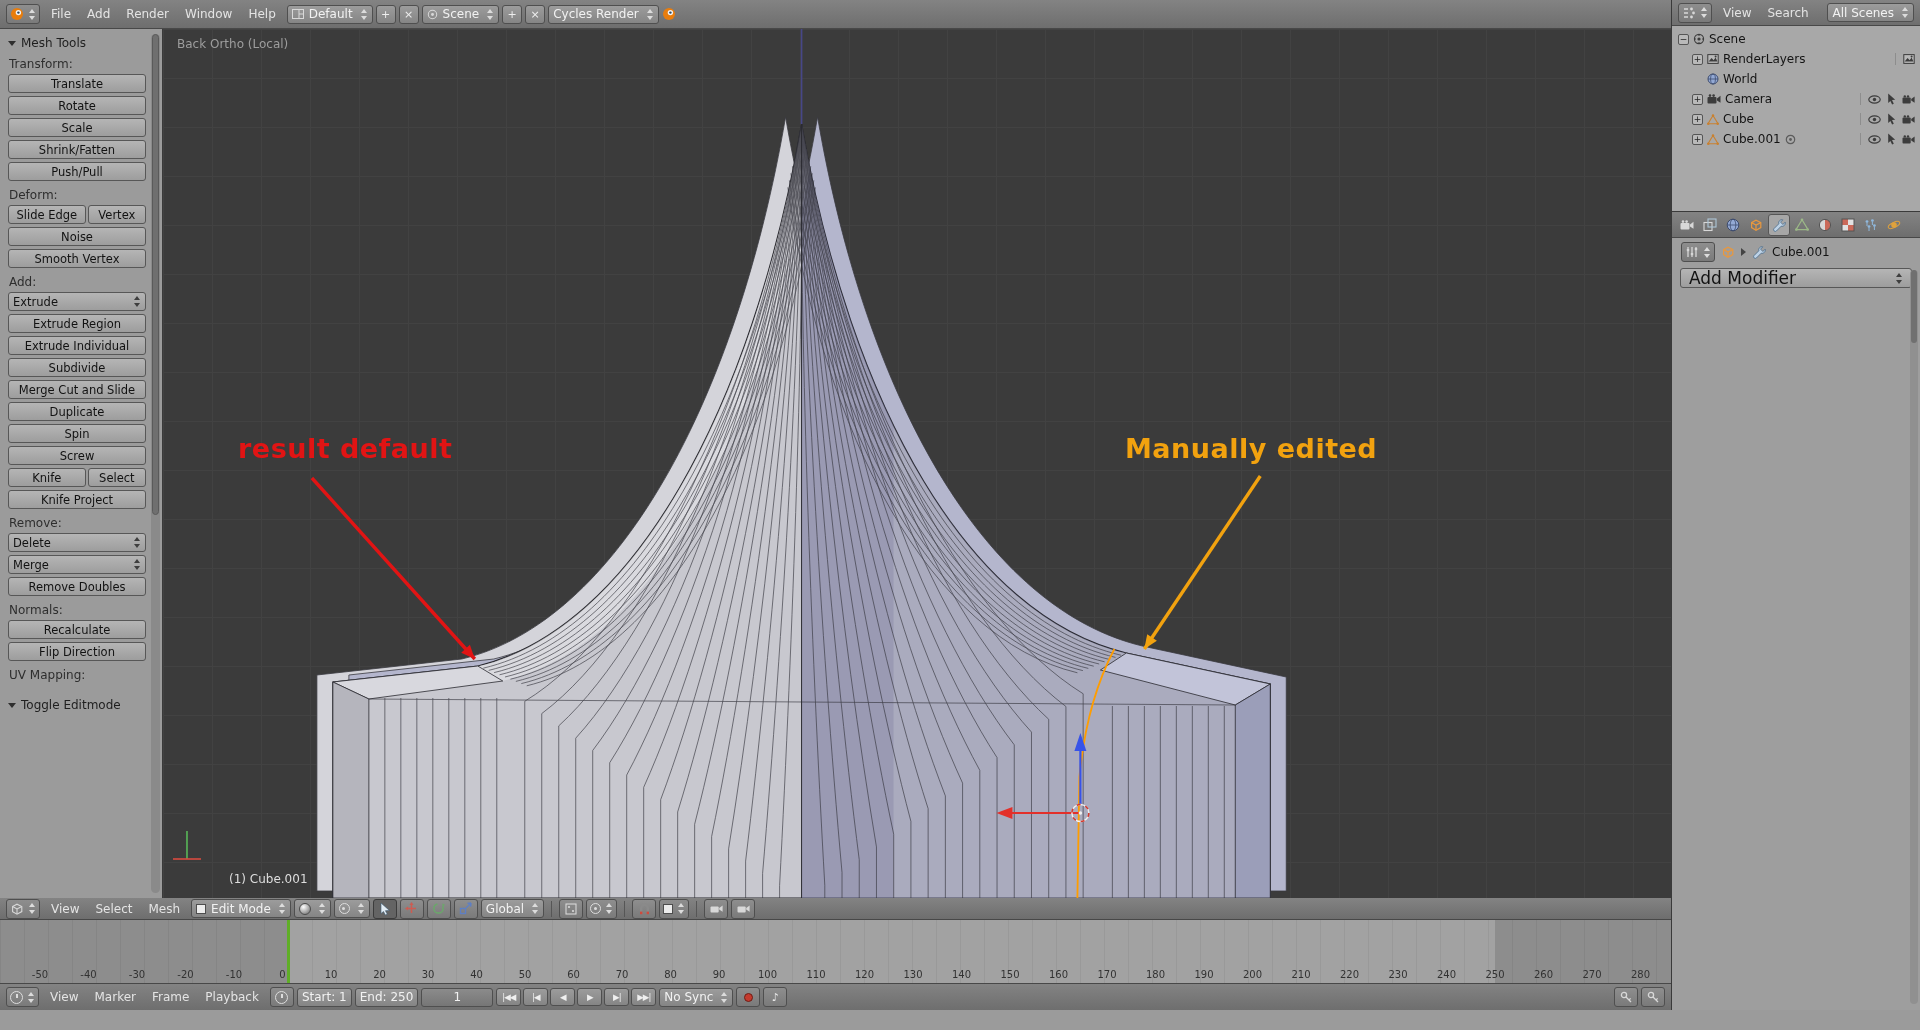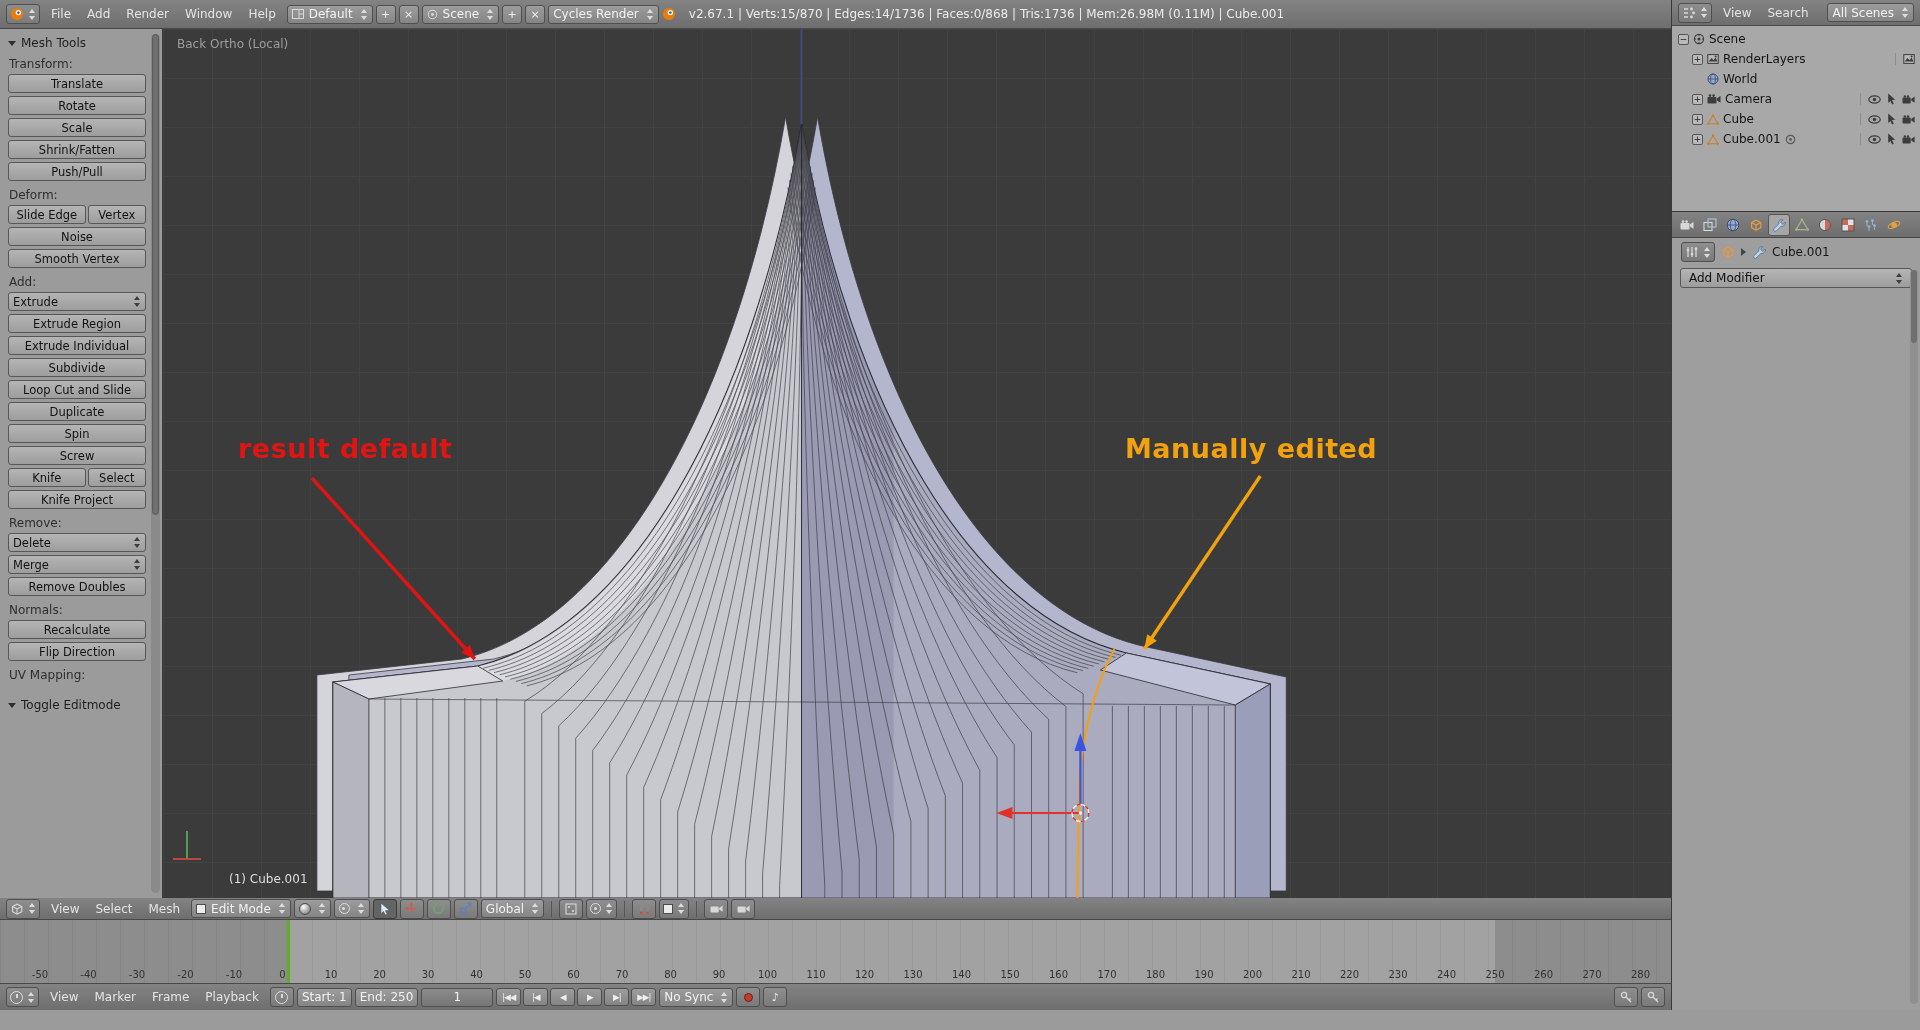--- a/index.html
+++ b/index.html
@@ -102,21 +102,21 @@
   .tree-toggles{margin-left:auto;display:flex;gap:6px;align-items:center;border-left:1px solid #8d8d8d;padding-left:7px}
 
   
   #props{flex:1;display:flex;flex-direction:column;background:#9e9e9e;position:relative}
   #props-tabs{height:26px;gap:1px;padding:0 4px}
   .ptab{width:22px;height:22px;display:flex;align-items:center;justify-content:center;border-radius:3px;flex:none}
   .ptab.active{background:#a6a6a6;border:1px solid #565656}
   #props-context{height:28px;display:flex;align-items:center;gap:6px;padding:0 9px;font-size:12px;color:#141414}
   .crumb-sep{width:0;height:0;border-top:4px solid transparent;border-bottom:4px solid transparent;border-left:5px solid #444}
   #add-modifier{margin:2px 8px 0;height:20px;background:linear-gradient(#b5b5b5,#9d9d9d);border:1px solid #575757;border-radius:3px;
-    color:#121212;display:flex;align-items:center;justify-content:space-between;padding:0 8px;font-size:12px}
+    color:#121212;display:flex;align-items:center;justify-content:space-between;padding:0 8px;font-size:17px}
   .props-scroll{position:absolute;right:2px;top:58px;bottom:6px;width:8px;background:#909090;border-radius:4px}
   .props-thumb{position:absolute;left:1px;right:1px;top:0;height:10%;background:#707070;border-radius:4px}
 </style>
 </head>
 <body>
 
 <div id="app">
 
 
   <div id="main">
@@ -168,21 +168,20 @@
           <span>Cycles Render</span>
             <span class="dd"></span>
         </span>
         <span class="icon" id="ic-blender2">
             <svg width="14" height="14" viewBox="0 0 14 14">
               <circle cx="7" cy="7" r="6" fill="#e87d0d"></circle>
               <circle cx="8.4" cy="5.6" r="2.7" fill="#f2f2f2"></circle>
               <circle cx="8.4" cy="5.6" r="1.2" fill="#2a4a66"></circle>
             </svg>
           </span>
-        <span class="stats">v2.67.1 | Verts:15/870 | Edges:14/1736 | Faces:0/868 | Tris:1736 | Mem:26.98M (0.11M) | Cube.001</span>
       </div>
 
       <div id="workspace">
 
         <div id="toolshelf">
           <div class="panel-hdr">
             <span class="tri-down"></span>
             <span>Mesh Tools</span>
           </div>
           <div id="shelf-sections">
@@ -248,21 +247,21 @@
                   <span>Extrude Individual</span>
                 </div>
               </div>
               <div class="shelf-row">
                 <div class="tool-btn">
                   <span>Subdivide</span>
                 </div>
               </div>
               <div class="shelf-row">
                 <div class="tool-btn">
-                  <span>Loop Cut and Slide</span>
+                  <span>Merge Cut and Slide</span>
                 </div>
               </div>
               <div class="shelf-row">
                 <div class="tool-btn">
                   <span>Duplicate</span>
                 </div>
               </div>
               <div class="shelf-row">
                 <div class="tool-btn">
                   <span>Spin</span>

